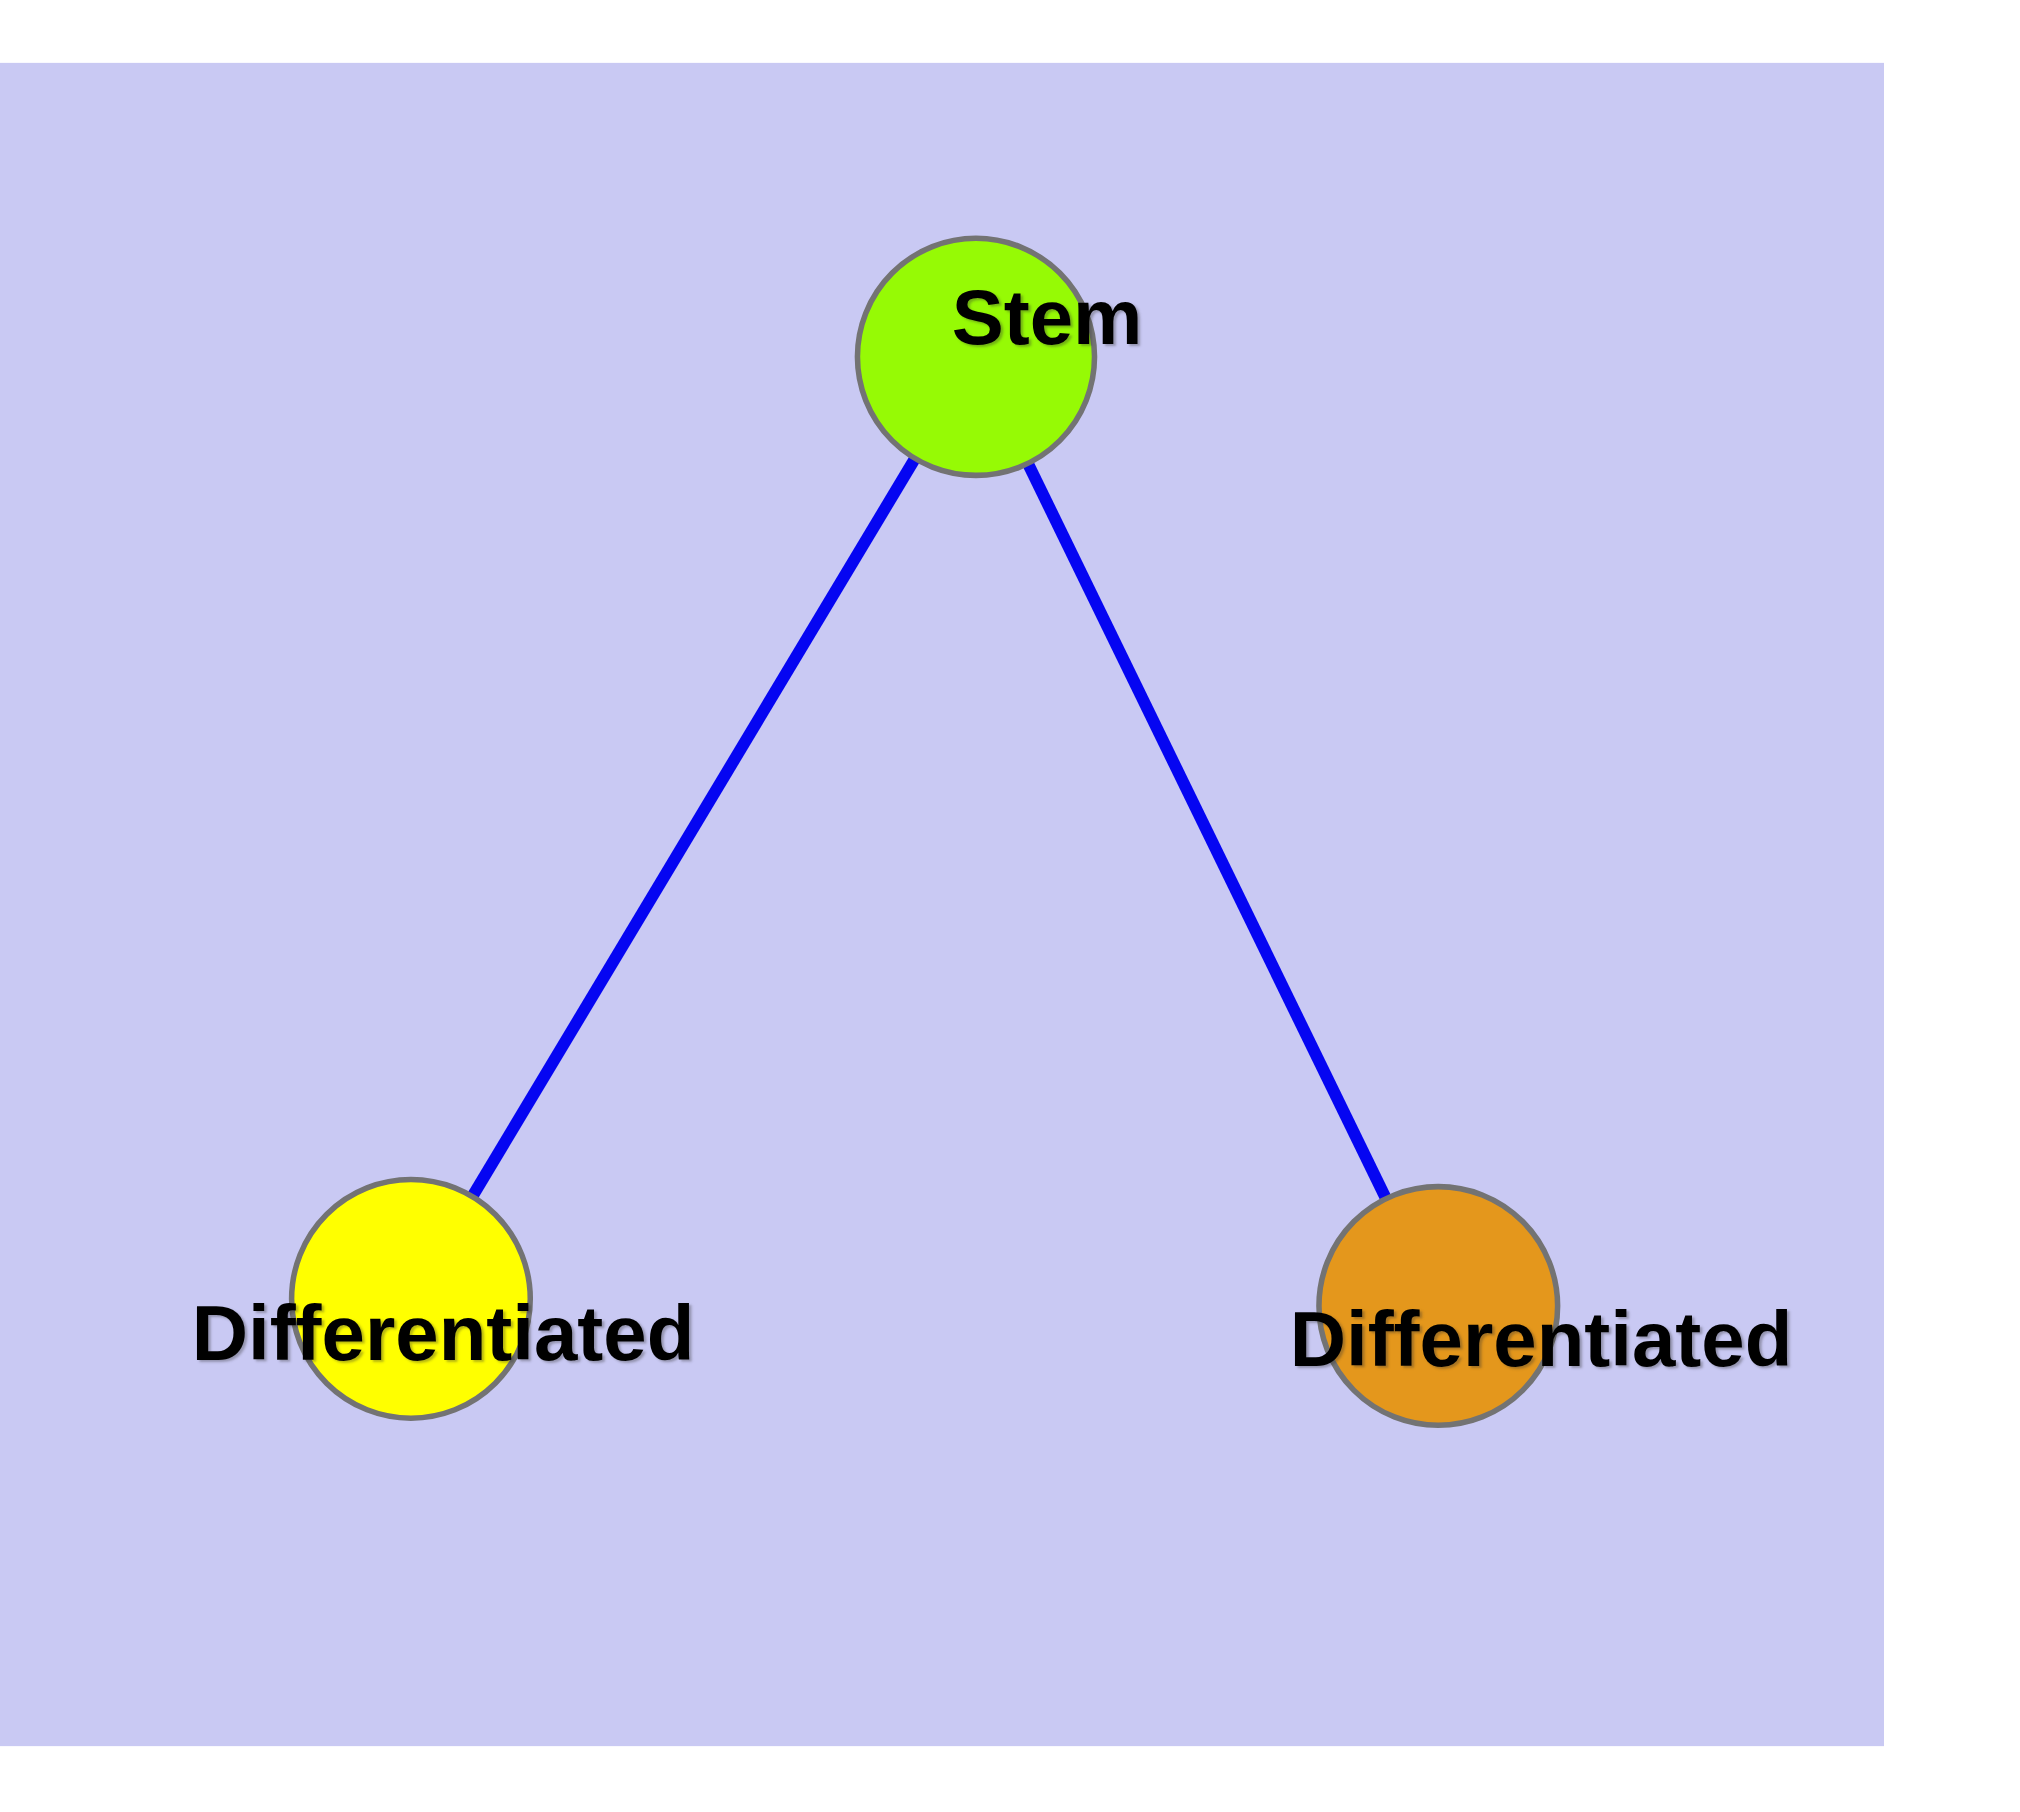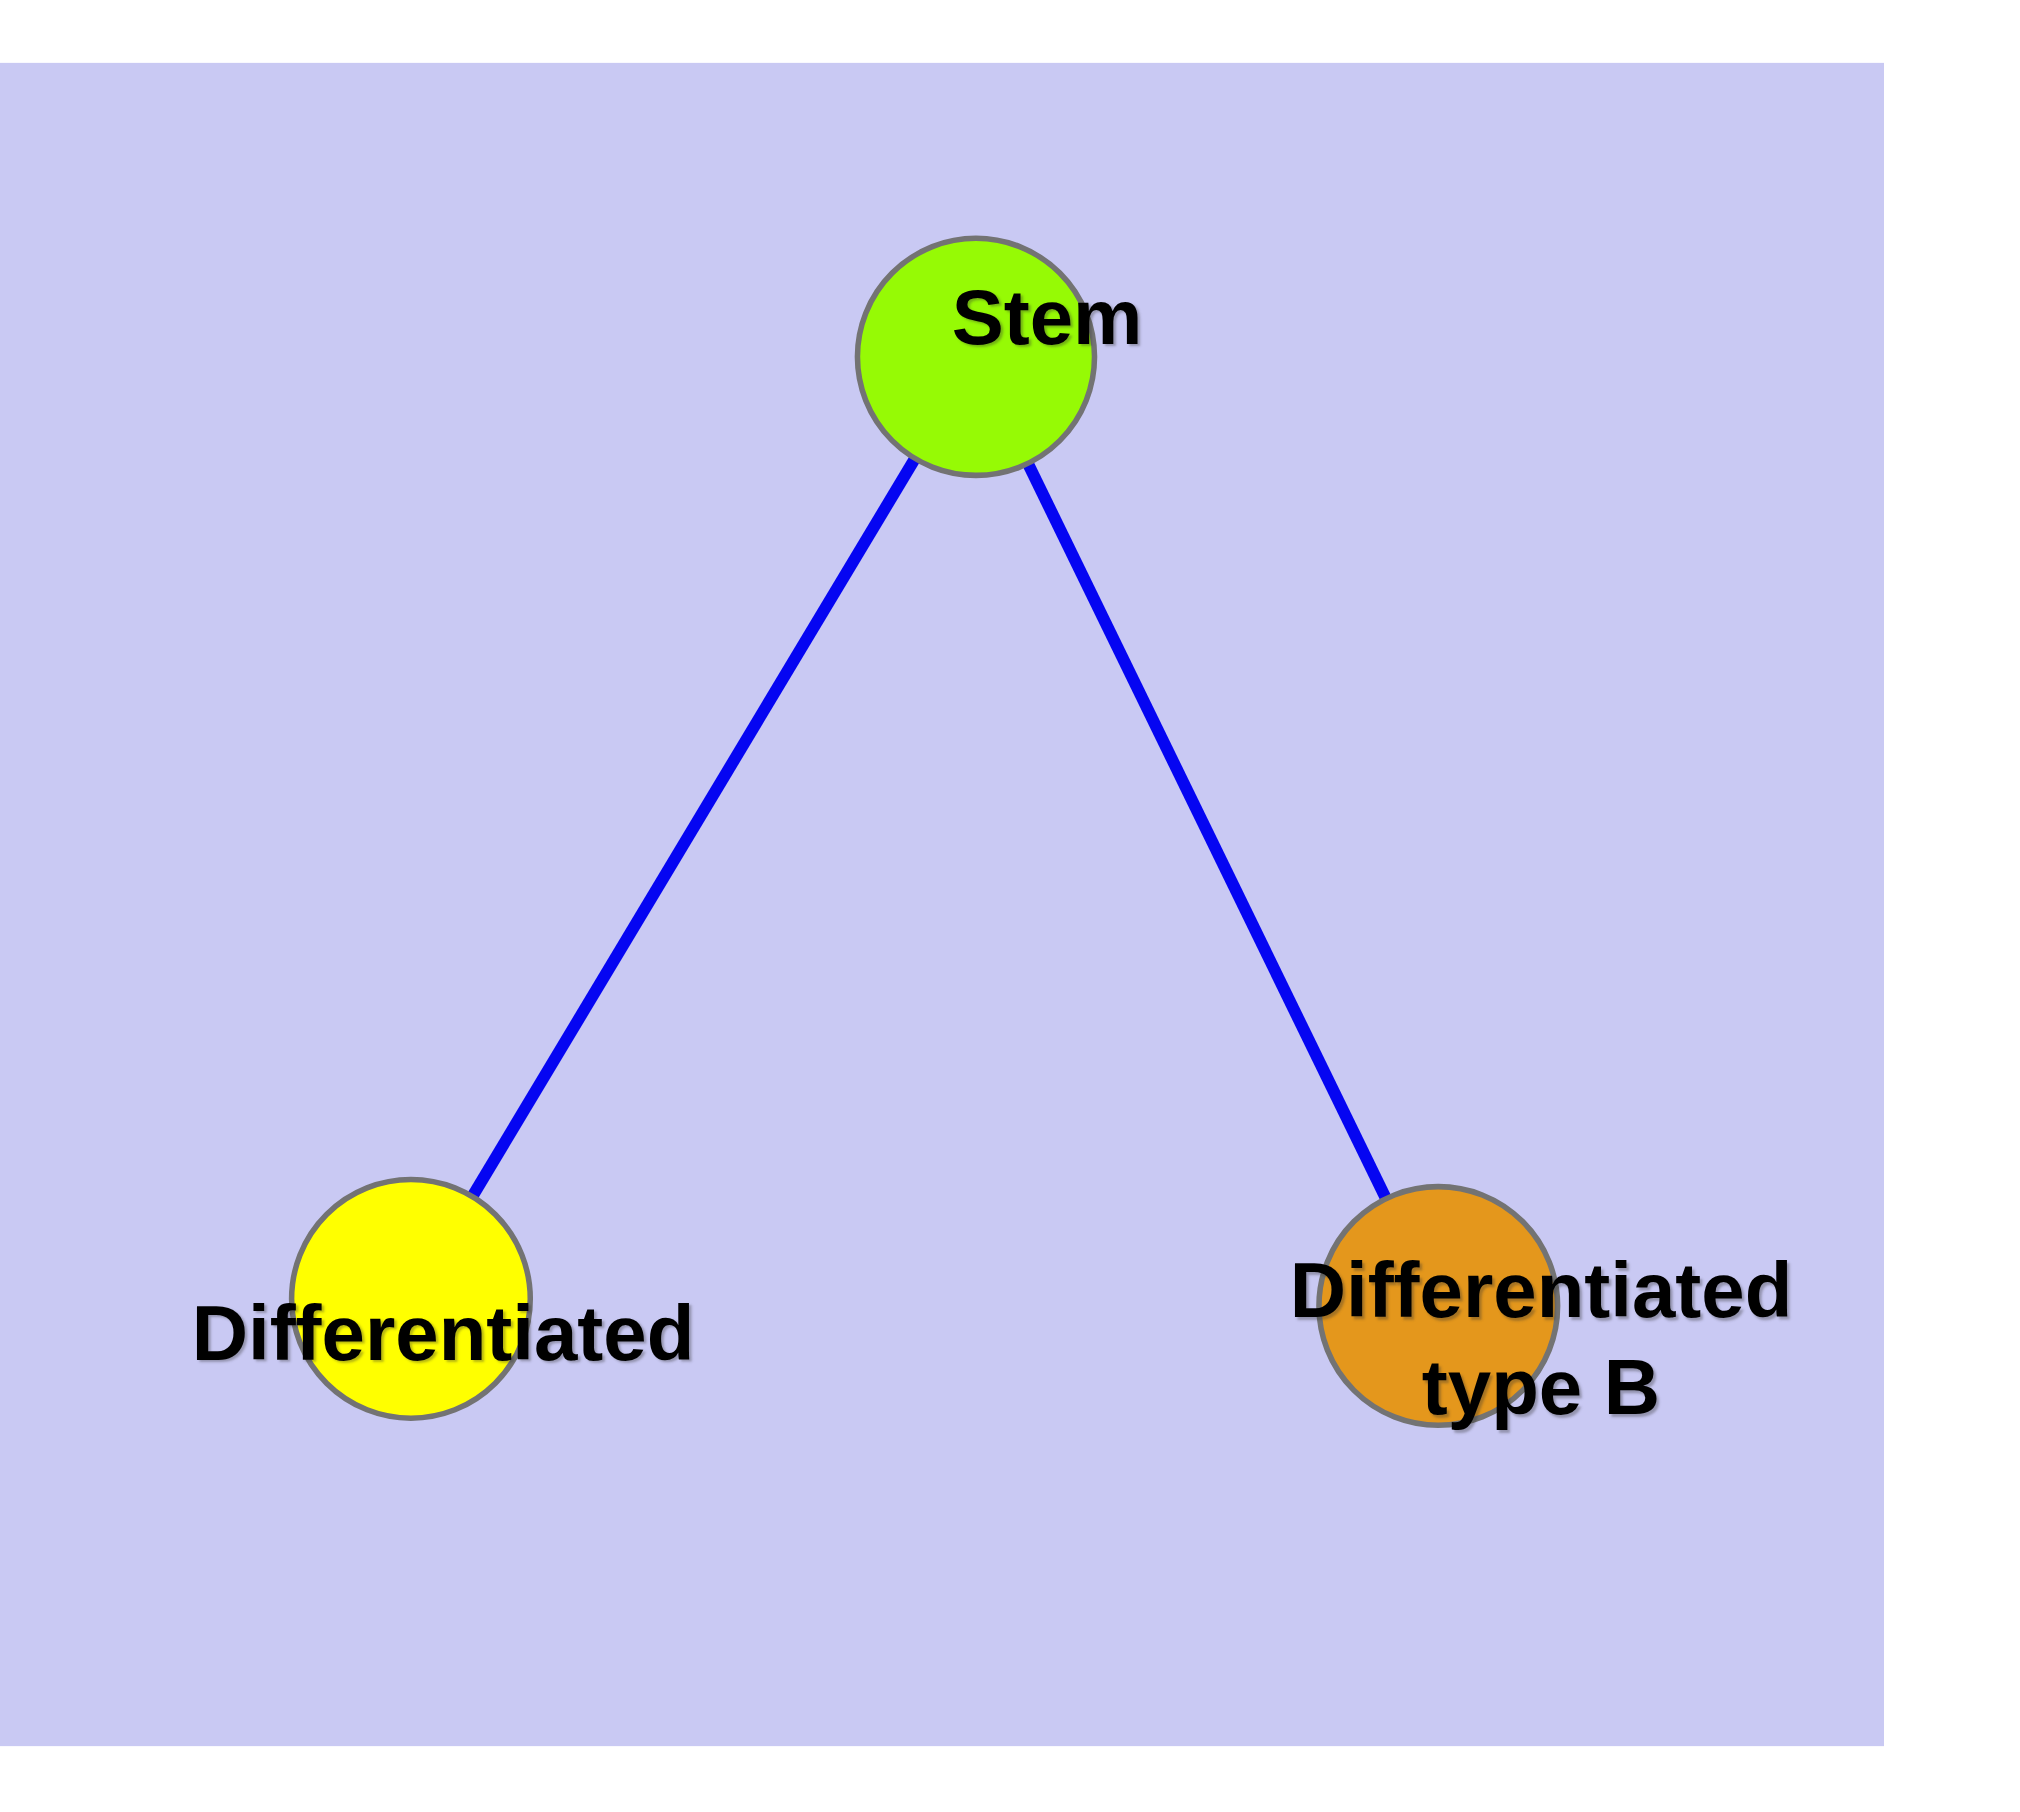--- a/index.html
+++ b/index.html
@@ -66,17 +66,16 @@
   <div class="node-label" style="left:1047px; top:315px;">
     <span>Stem</span>
   </div>
 
   <div class="node-label" style="left:443px; top:1331px;">
     <span>Differentiated</span>
   </div>
 
   <div class="node-label" style="left:1541px; top:1337px;">
     <span>Differentiated</span>
-    <span>type B</span>
   </div>
 
 </div>
 
 
 </body></html>

